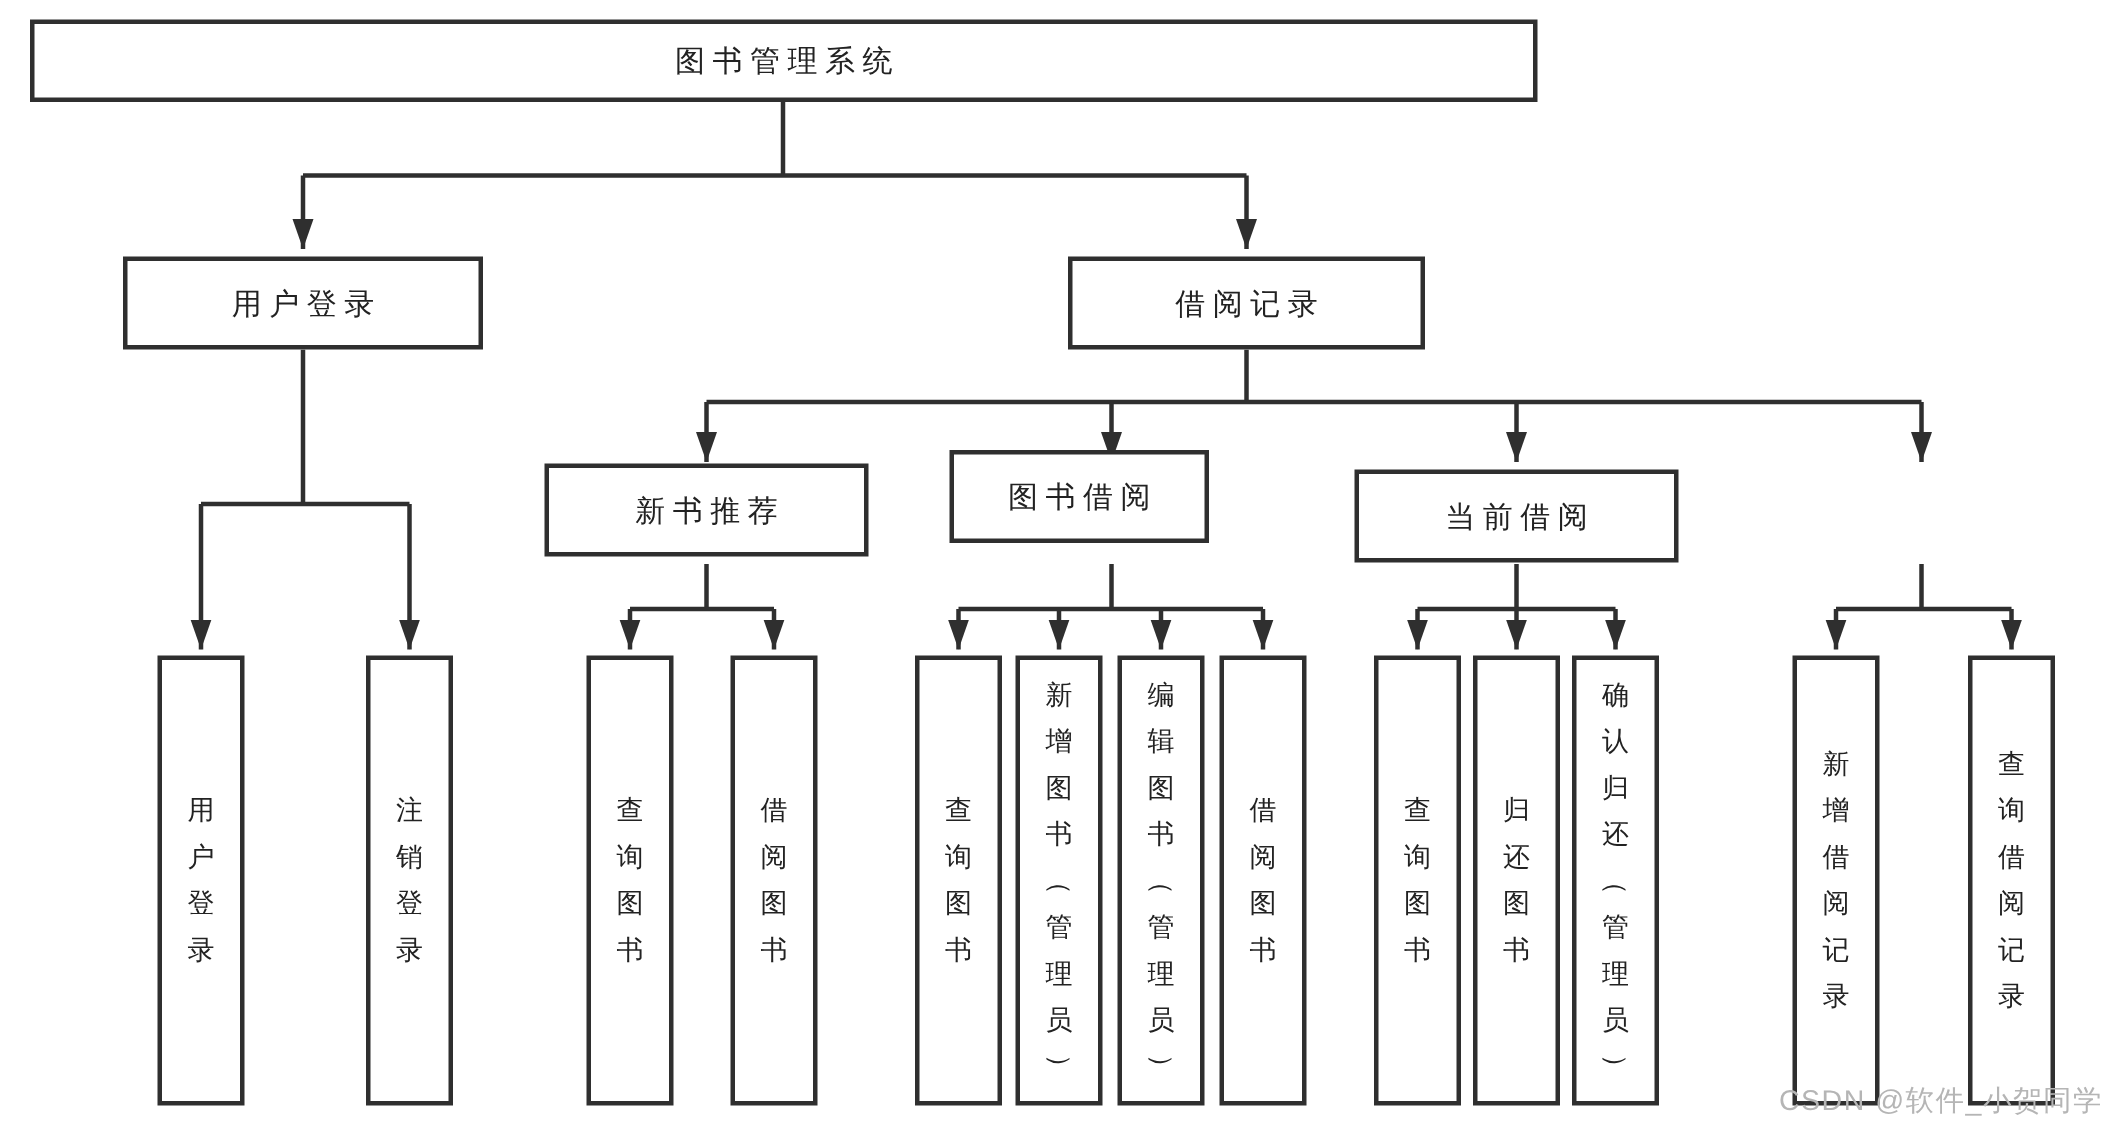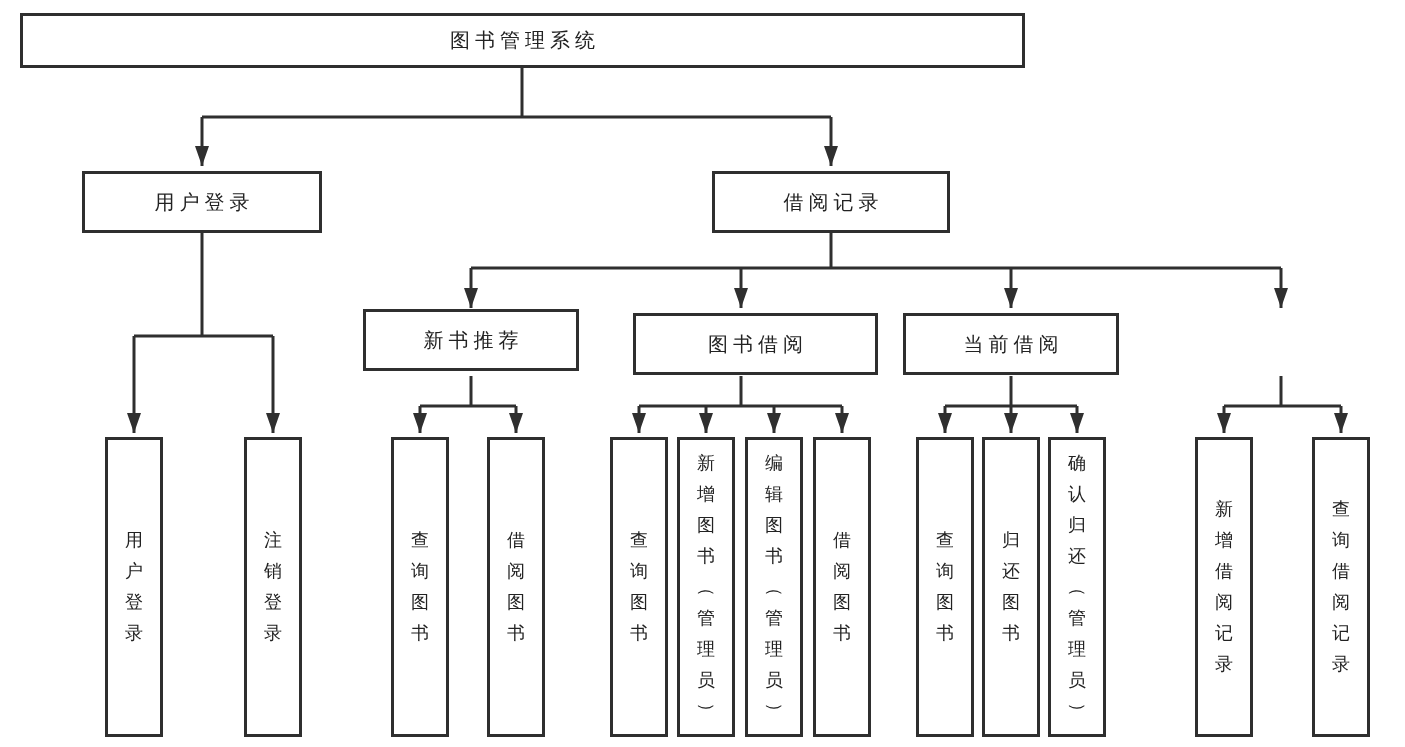--- a/index.html
+++ b/index.html
@@ -86,21 +86,21 @@
   <div class="box h" style="left:82px;top:171px;width:240px;height:62px">
     <span>用户登录</span>
   </div>
   <div class="box h" style="left:712px;top:171px;width:238px;height:62px">
     <span>借阅记录</span>
   </div>
 
   <div class="box h" style="left:363px;top:309px;width:216px;height:62px">
     <span>新书推荐</span>
   </div>
-  <div class="box h" style="left:633px;top:313px;width:245px;height:62px">
+  <div class="box h" style="left:633px;top:300px;width:173px;height:62px">
     <span>图书借阅</span>
   </div>
   <div class="box h" style="left:903px;top:313px;width:216px;height:62px">
     <span>当前借阅</span>
   </div>
 
   <div class="box v" style="left:105px">
     <div class="vlabel">
         <span class="vchar">用</span>
         <span class="vchar">户</span>
@@ -217,13 +217,14 @@
     <div class="vlabel">
         <span class="vchar">查</span>
         <span class="vchar">询</span>
         <span class="vchar">借</span>
         <span class="vchar">阅</span>
         <span class="vchar">记</span>
         <span class="vchar">录</span>
       </div>
   </div>
 
+  <div class="watermark">CSDN @软件_小贺同学</div>
 </div>
 
 </body></html>

